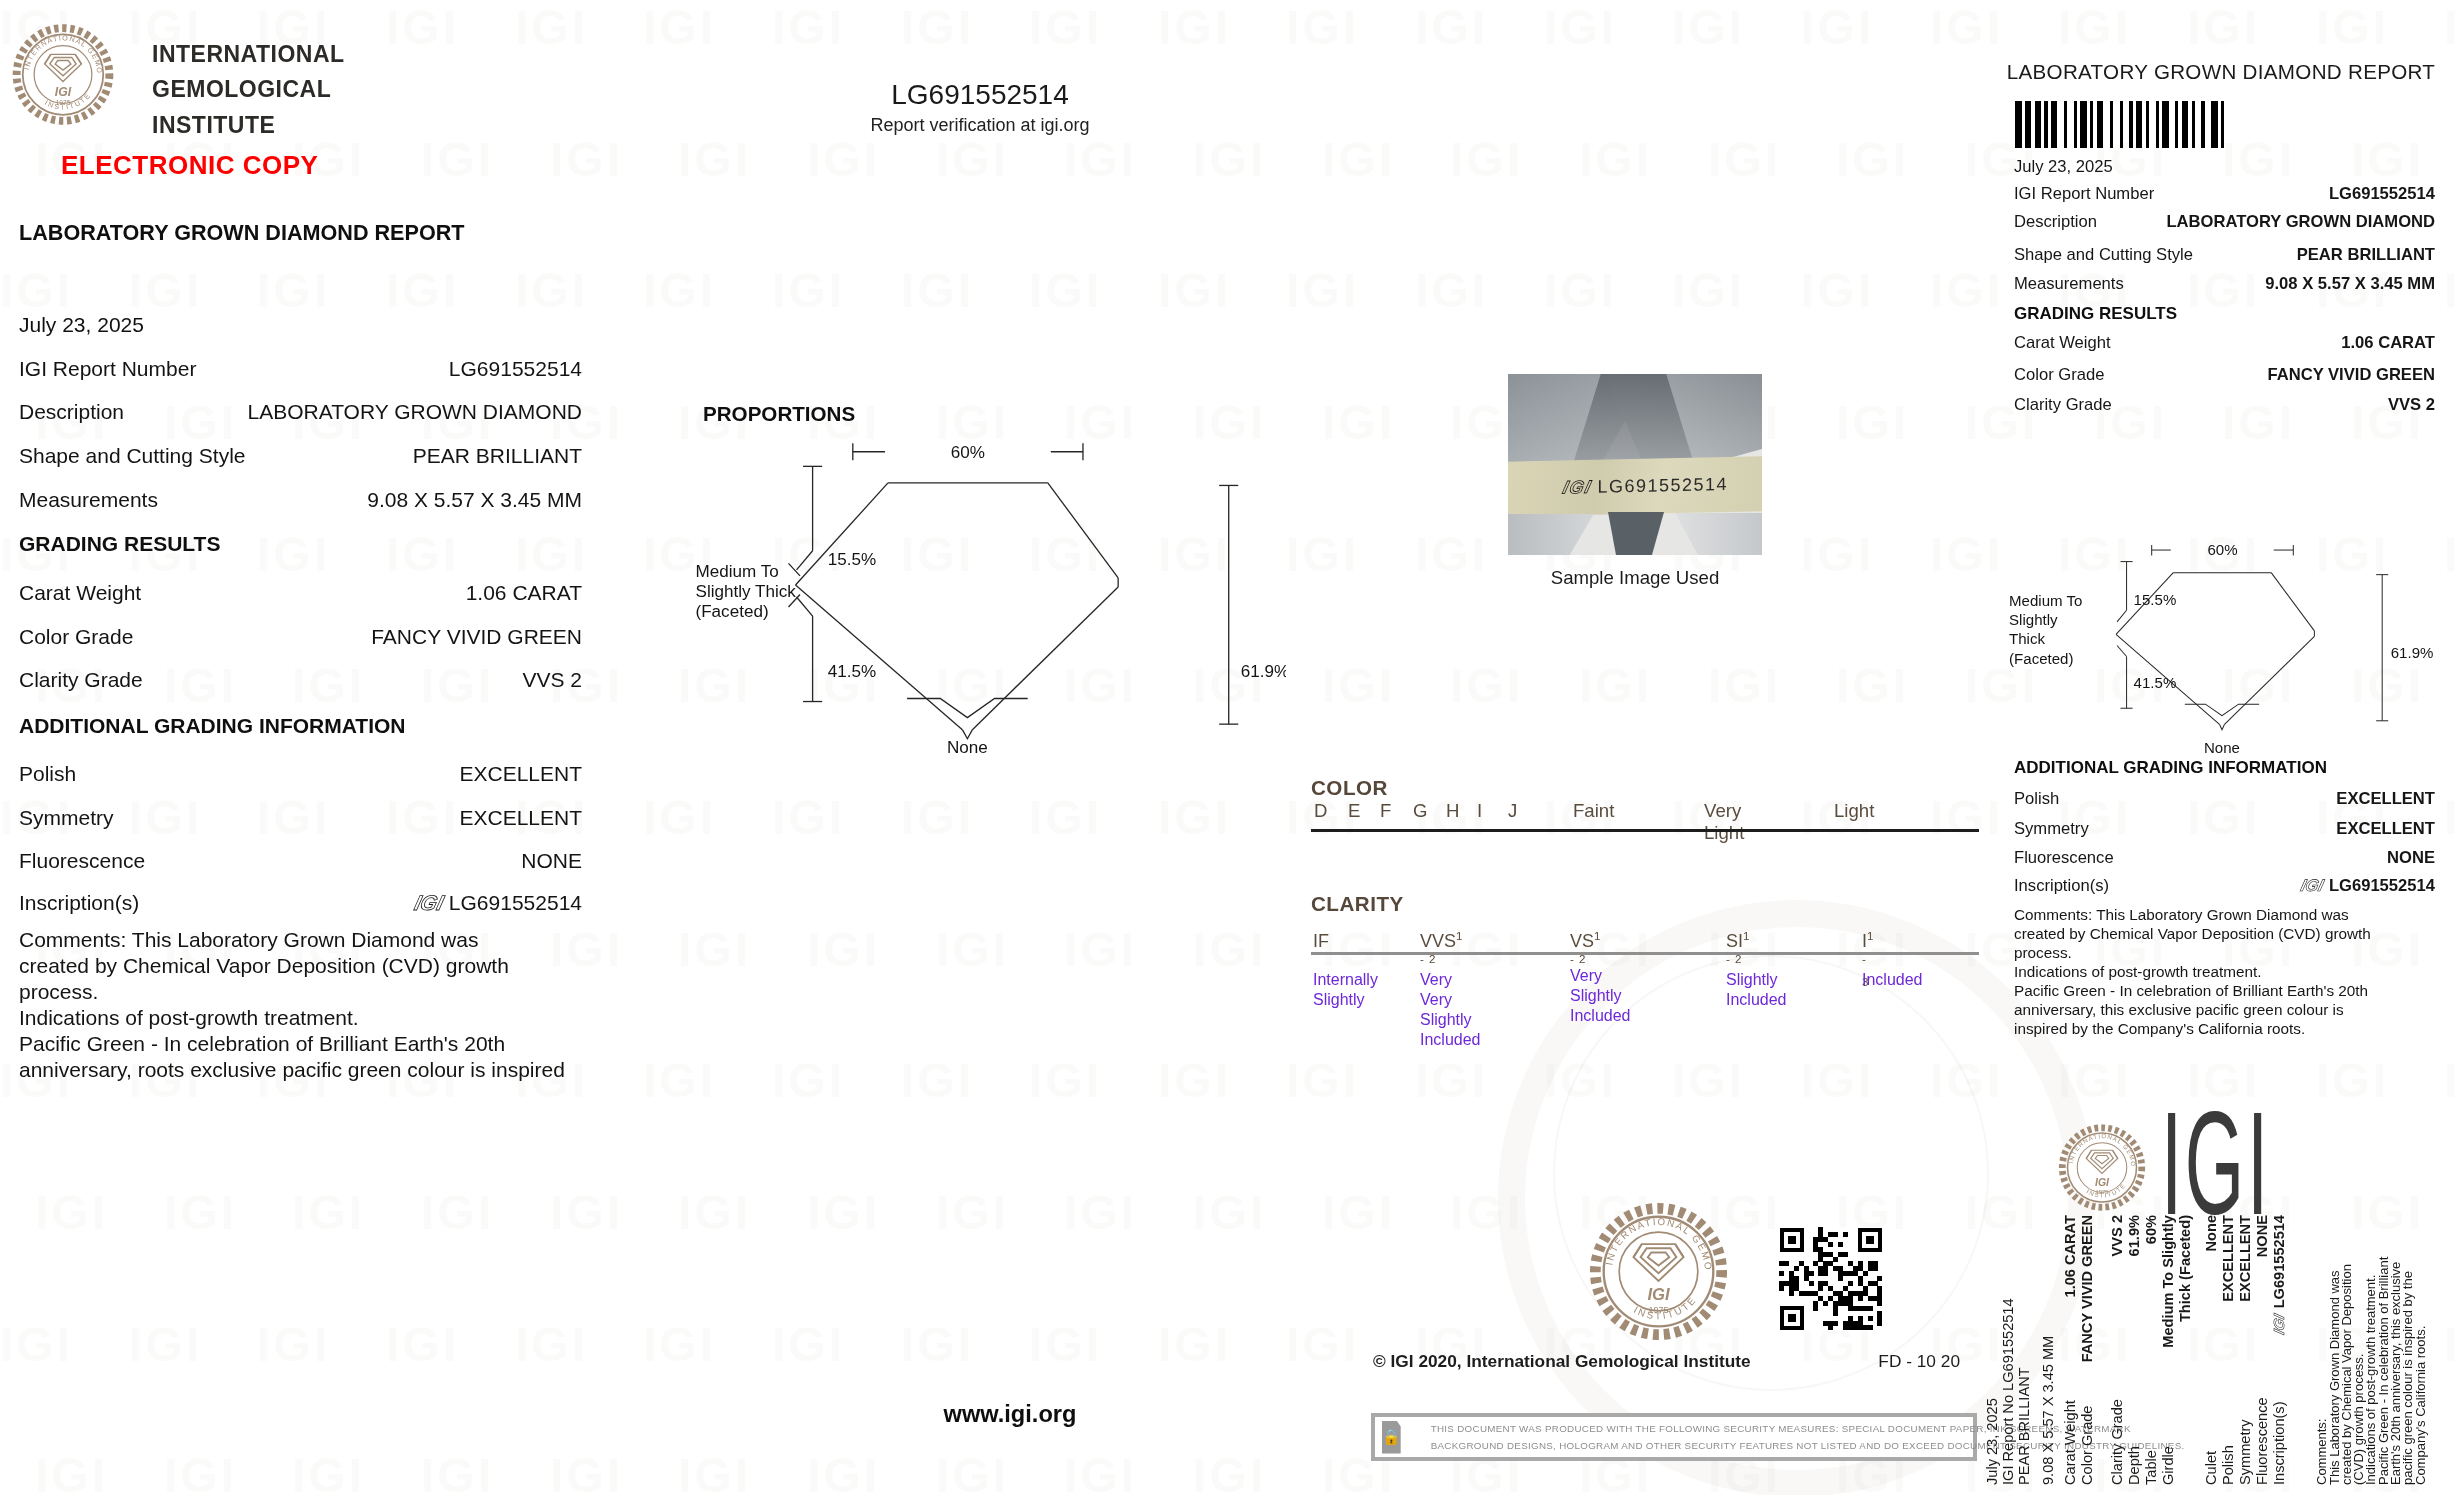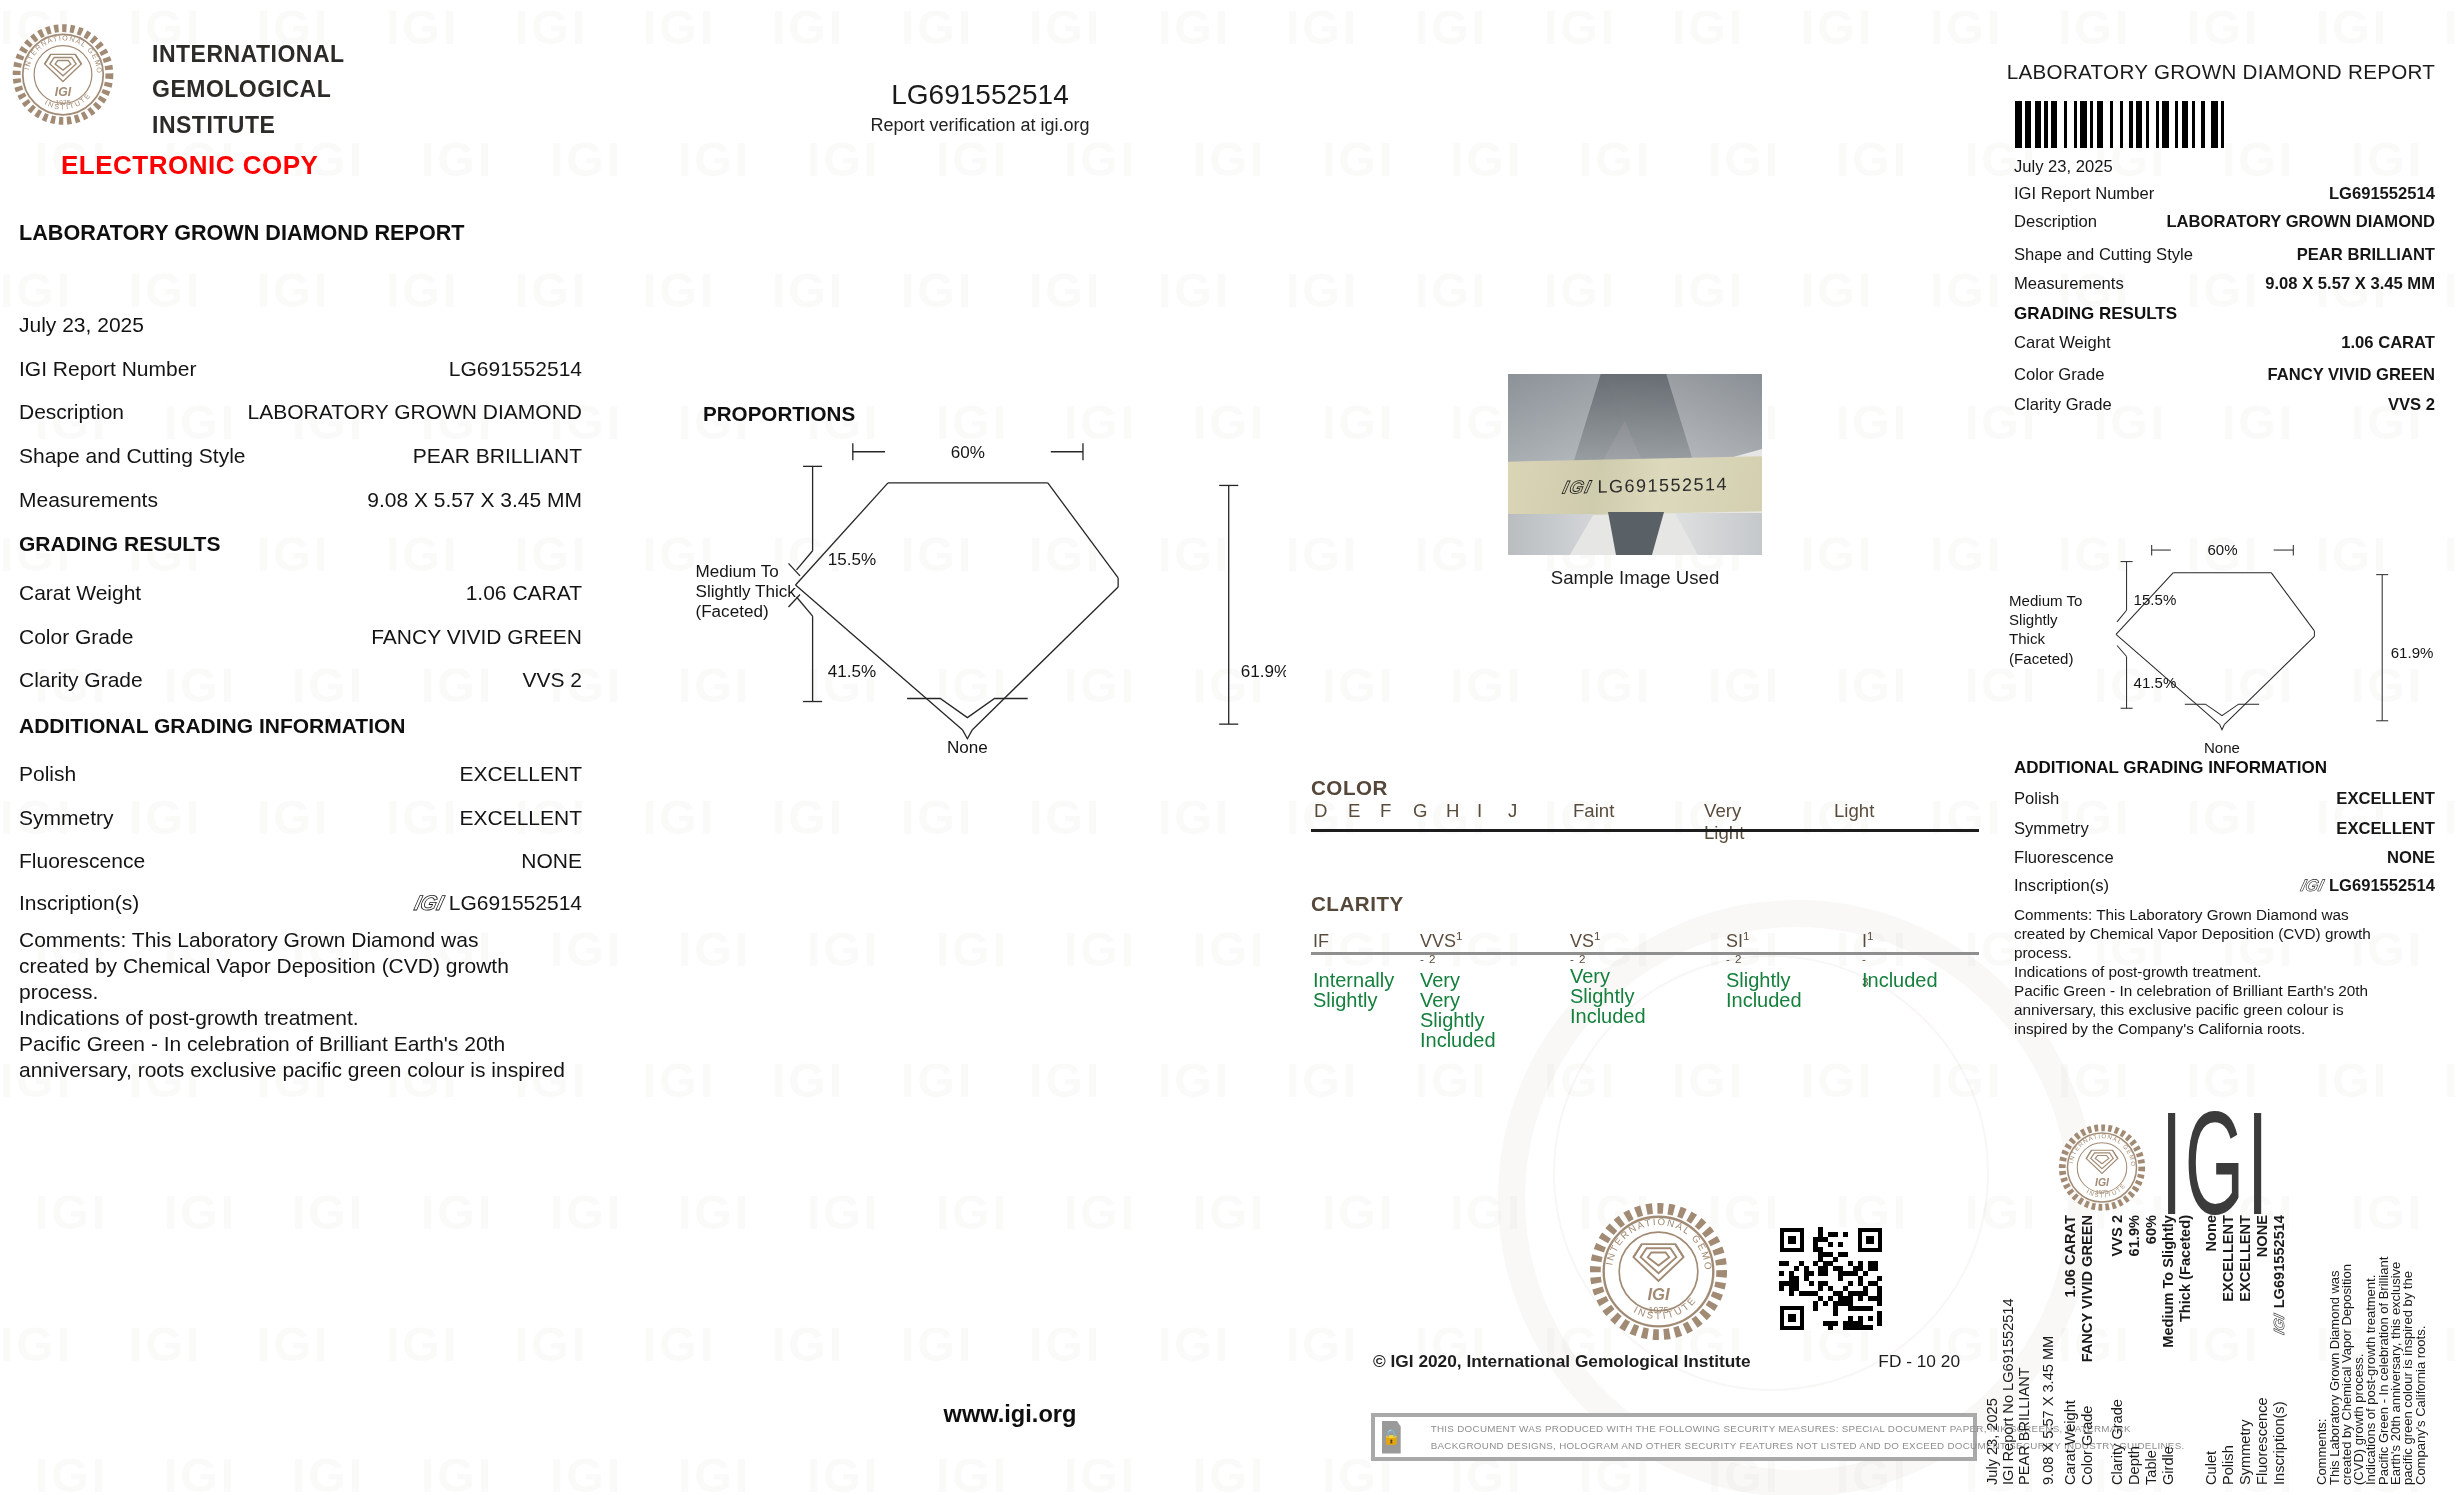--- a/index.html
+++ b/index.html
@@ -42,21 +42,21 @@
   .caption{font-size:18.6px;color:#1c1c1c;}
   
   .igi-glyph{display:inline-block;transform:skewX(-14deg);font-weight:700;color:transparent;-webkit-text-stroke:0.8px #161616;margin-right:6px;}
   
   .sect-head{font-size:20.6px;font-weight:700;color:#55483a;letter-spacing:0.5px;}
   .cscale span{position:absolute;font-size:18.6px;color:#5a4c3d;}
   .rule{position:absolute;left:1311px;width:668px;height:2.5px;background:#1d1d1d;}
   .rule.gray{background:#8f8f8f;}
   .cgrade{position:absolute;font-size:18px;color:#5a4c3d;}
   .cgrade sup{font-size:11.6px;vertical-align:super;letter-spacing:1px;}
-  .cdesc{position:absolute;font-size:20px;line-height:20px;color:#15803d;}
+  .cdesc{position:absolute;font-size:16px;line-height:20px;color:#6d28d9;}
   
   .rtitle{font-size:20.6px;color:#1b1b1b;letter-spacing:0.3px;text-align:center;}
   .rrow{position:absolute;left:2014px;width:421px;display:flex;justify-content:space-between;font-size:16.6px;color:#161616;z-index:2;}
   .rrow .val{font-weight:700;text-align:right;}
   .rhead{position:absolute;left:2014px;font-size:17px;font-weight:700;color:#0f0f0f;z-index:2;}
   .rdate{position:absolute;left:2014px;font-size:16.6px;color:#161616;z-index:2;}
   .rcomments{position:absolute;left:2014px;width:427px;font-size:15.3px;line-height:19px;color:#161616;z-index:2;}
   
   .barcode{position:absolute;left:2015px;top:101px;height:47px;display:flex;align-items:stretch;z-index:2;}
   .barcode i{display:block;height:100%;}

